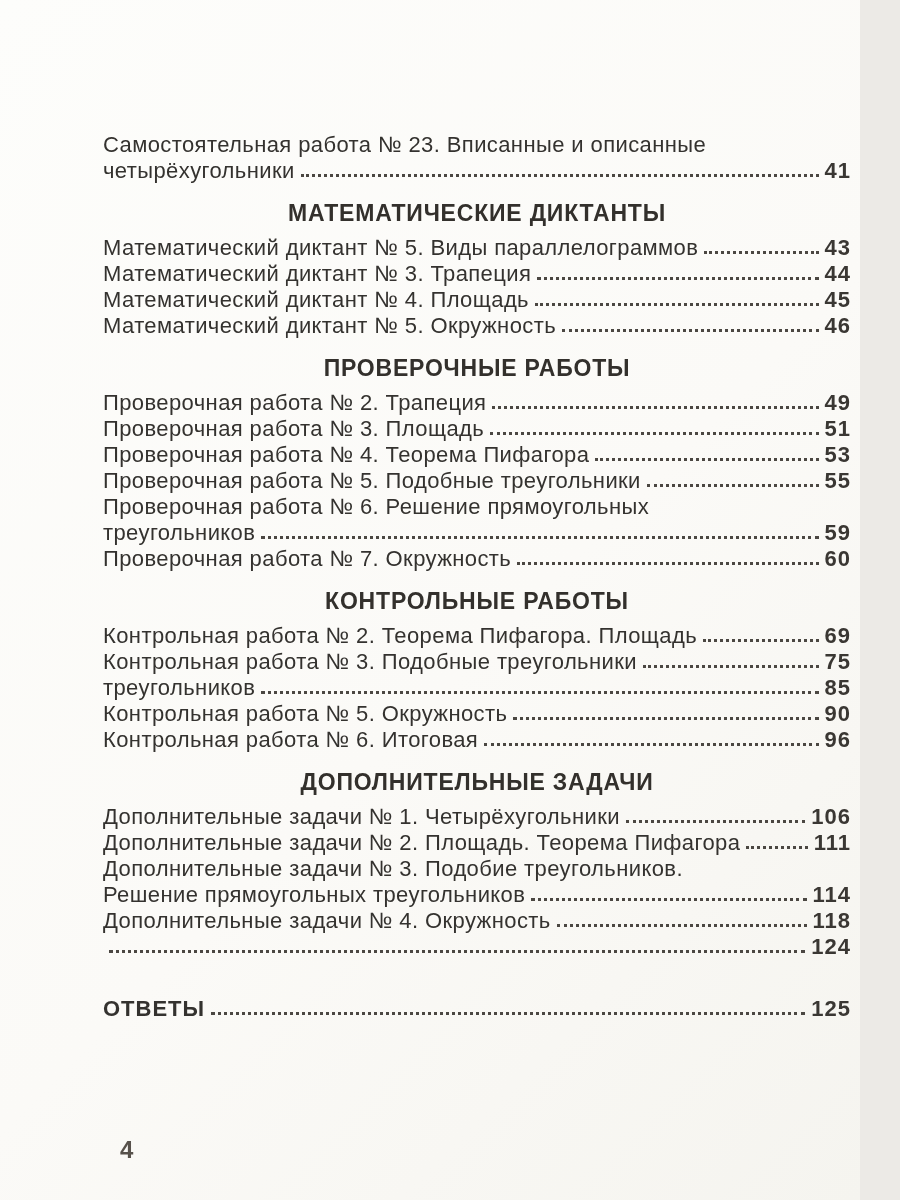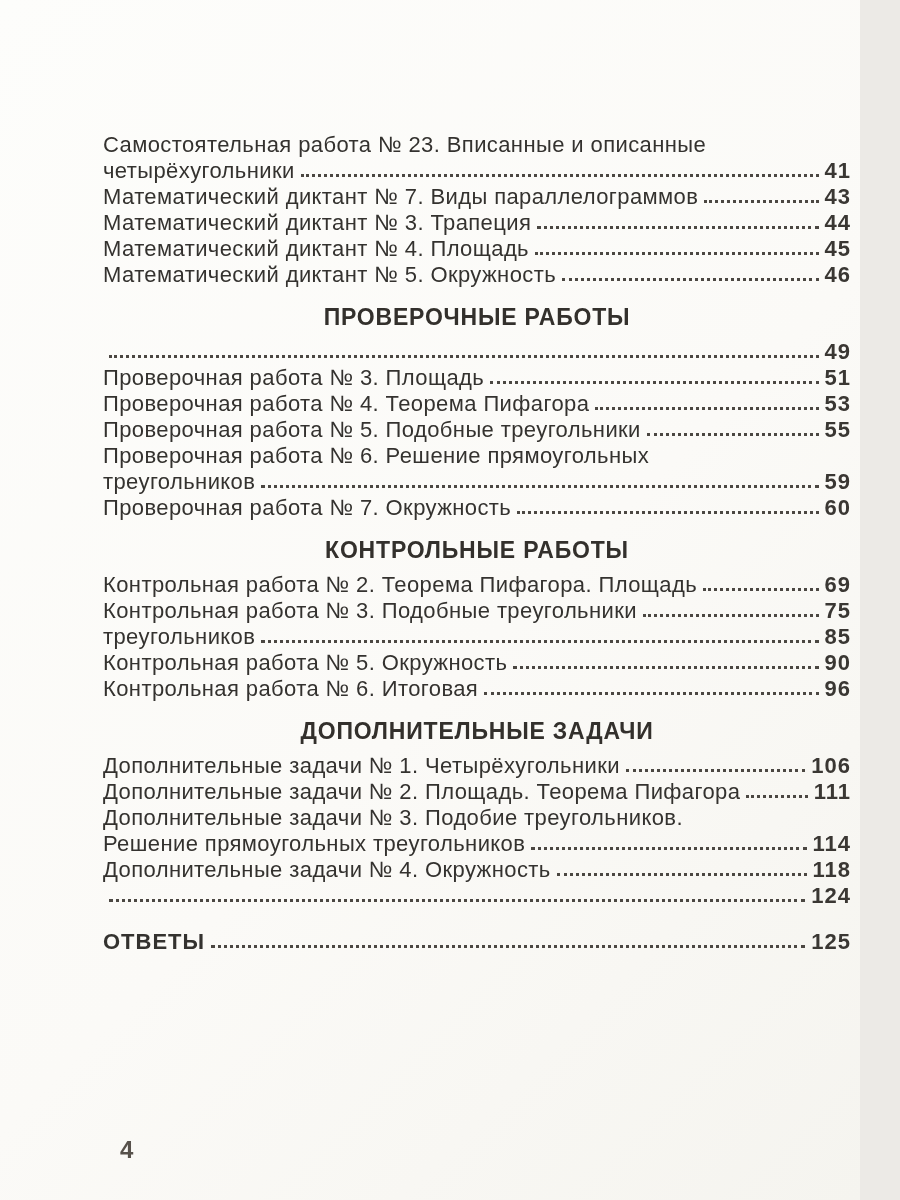--- a/index.html
+++ b/index.html
@@ -55,21 +55,21 @@
     align-self: flex-end;
     margin: 0 6px 7px 6px;
   }
   .toc-row .p {
     flex: 0 0 auto;
     font-weight: bold;
     font-size: 22px;
     letter-spacing: 1px;
     color: #3a3733;
   }
-  .answers { margin-top: 20px; }
+  .answers { margin-top: 36px; }
   .folio {
     position: absolute;
     left: 120px;
     top: 1136px;
     font-size: 24px;
     font-weight: bold;
     color: #57514b;
   }
 </style>
 </head>
@@ -87,24 +87,25 @@
 
   <div class="toc-row">
     <span class="t">четырёхугольники</span>
     <span class="leader"></span>
     <span class="p">41</span>
   </div>
 </div>
   </section>
 
   <section class="toc-section">
-    <div class="rows">
-
-  <div class="toc-row">
-    <span class="t">Математический диктант № 7. Виды параллелограммов</span>
+    <h2 class="toc-heading">МАТЕМАТИЧЕСКИЕ ДИКТАНТЫ</h2>
+    <div class="rows">
+
+  <div class="toc-row">
+    <span class="t">Математический диктант № 5. Виды параллелограммов</span>
     <span class="leader"></span>
     <span class="p">43</span>
   </div>
 
   <div class="toc-row">
     <span class="t">Математический диктант № 3. Трапеция</span>
     <span class="leader"></span>
     <span class="p">44</span>
   </div>
 
@@ -120,20 +121,21 @@
     <span class="p">46</span>
   </div>
 </div>
   </section>
 
   <section class="toc-section">
     <h2 class="toc-heading">ПРОВЕРОЧНЫЕ РАБОТЫ</h2>
     <div class="rows">
 
   <div class="toc-row">
+    <span class="t">Проверочная работа № 2. Трапеция</span>
     <span class="leader"></span>
     <span class="p">49</span>
   </div>
 
   <div class="toc-row">
     <span class="t">Проверочная работа № 3. Площадь</span>
     <span class="leader"></span>
     <span class="p">51</span>
   </div>
 

